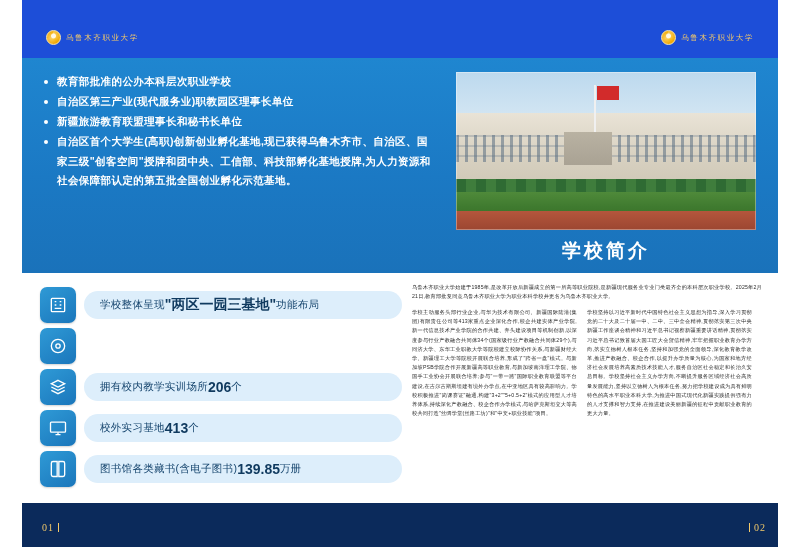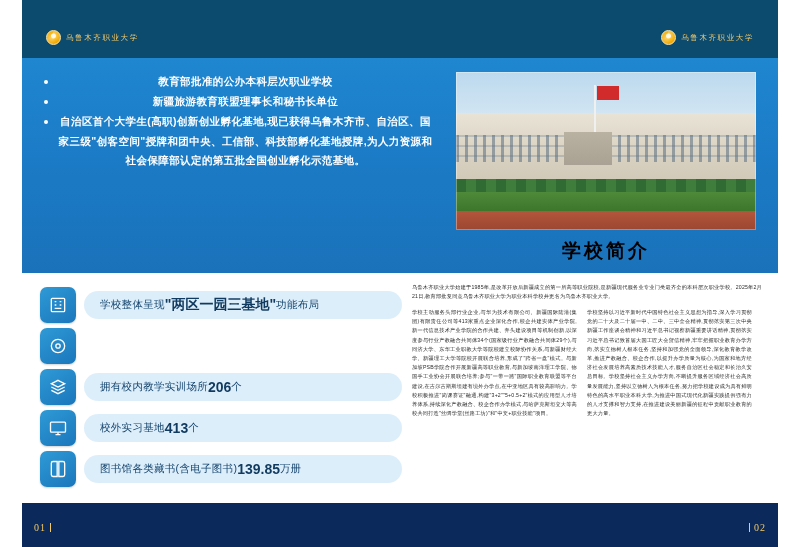--- a/index.html
+++ b/index.html
@@ -5,21 +5,21 @@
   html,body{margin:0;padding:0;}
   body{
     width:800px;height:547px;
     background:#ffffff;
     font-family:"Liberation Sans","DejaVu Sans",sans-serif;
     overflow:hidden;
   }
   .page{position:relative;width:800px;height:547px;background:#fff;}
 
   
-  .topband{position:absolute;left:0;top:0;width:800px;height:58px;background:#0c4a6e;}
+  .topband{position:absolute;left:0;top:0;width:800px;height:58px;background:#1d4ed8;}
   .topband .gutter-l{position:absolute;left:0;top:0;width:22px;height:58px;background:#ffffff;}
   .topband .gutter-r{position:absolute;right:0;top:0;width:22px;height:58px;background:#ffffff;}
   .logo{position:absolute;top:30px;display:flex;align-items:center;gap:5px;}
   .logo.left{left:46px;}
   .logo.right{right:46px;}
   .logo .seal{
     width:15px;height:15px;border-radius:50%;
     background:radial-gradient(circle at 50% 45%, #ffd24d 0%, #f2a900 60%, #e08c00 100%);
     border:1px solid #ffe9a8;box-sizing:border-box;
   }
@@ -32,21 +32,20 @@
     font-family:"Liberation Serif","DejaVu Serif",serif;}
 
   
   .hero{position:absolute;left:22px;top:58px;width:756px;height:215px;background:#1b79c4;}
   .hero-grad{position:absolute;inset:0;background:linear-gradient(180deg,#1f86d0 0%,#1b79c4 55%,#1a72ba 100%);}
   .bullets{position:absolute;left:22px;top:14px;width:390px;}
   .bullets li{
     list-style:none;color:#ffffff;font-size:10.5px;line-height:19.5px;
     position:relative;padding-left:13px;margin:0 0 0.5px 0;letter-spacing:.4px;
     font-weight:bold;
-    text-align:center;
   }
   .bullets li:before{
     content:"";position:absolute;left:0;top:8px;width:4px;height:4px;border-radius:50%;
     background:#ffffff;
   }
   .bullets ul{margin:0;padding:0;}
   .bullets li.multi{padding-left:13px;}
 
   
   .photo{position:absolute;right:22px;top:14px;width:300px;height:158px;overflow:hidden;background:#7fb5dc;}
@@ -62,21 +61,21 @@
     background:repeating-linear-gradient(90deg,#2f6b33 0 10px,#3f7d3c 10px 20px);}
   .field{position:absolute;left:0;top:76%;width:100%;height:24%;
     background:linear-gradient(180deg,#4f8a3a 0%,#3f7a2f 40%,#35691f 100%);}
   .track{position:absolute;left:0;top:88%;width:100%;height:12%;
     background:linear-gradient(180deg,#b4563c 0%,#9c4631 100%);}
   .pole{position:absolute;left:46%;top:8%;width:2px;height:30%;background:#f0f0f0;}
   .flag{position:absolute;left:47%;top:9%;width:22px;height:14px;background:#d22b2b;}
   .photo-edge{position:absolute;inset:0;border:1px solid rgba(255,255,255,.35);box-sizing:border-box;}
 
   .hero-title{position:absolute;right:22px;top:180px;width:300px;text-align:center;
-    color:#000000;font-size:19px;font-weight:bold;letter-spacing:3px;
+    color:#ffffff;font-size:19px;font-weight:bold;letter-spacing:3px;
     font-family:"Liberation Serif","DejaVu Serif",serif;}
 
   
   .lower{position:absolute;left:22px;top:273px;width:756px;height:230px;}
 
   
   .facts{position:absolute;left:18px;top:14px;width:352px;}
   .fact{position:relative;height:36px;margin-bottom:5px;}
   .fact .ico{
     position:absolute;left:0;top:0;width:36px;height:36px;border-radius:7px;
@@ -101,21 +100,21 @@
   }
   .cols{display:flex;gap:10px;}
   .col{width:165px;font-size:5.2px;line-height:9.2px;color:#2b2b2b;text-align:justify;letter-spacing:.2px;}
 
   
   .botband{position:absolute;left:0;bottom:0;width:800px;height:44px;background:#0b2a5b;}
   .botband .gutter-l{position:absolute;left:0;top:0;width:22px;height:44px;background:#fff;}
   .botband .gutter-r{position:absolute;right:0;top:0;width:22px;height:44px;background:#fff;}
   .pgno{position:absolute;bottom:14px;color:#f3c969;font-size:10px;letter-spacing:1px;
     font-family:"Liberation Serif","DejaVu Serif",serif;}
-  .pgno.left{left:34px;font-family:Liberation Serif, serif;}
+  .pgno.left{left:42px;font-family:Liberation Serif, serif;}
   .pgno.right{right:34px;}
   .pgno .bar{display:inline-block;width:1px;height:9px;background:#f3c969;vertical-align:-1px;margin:0 4px;}
 </style>
 </head>
 <body>
 
 <div class="page">
 
   <div class="topband">
     <div class="gutter-l"></div>
@@ -135,20 +134,21 @@
       <span class="ltext">乌鲁木齐职业大学</span>
     </div>
   </div>
 
   <div class="hero">
     <div class="hero-grad"></div>
 
     <div class="bullets">
       <ul>
         <li>教育部批准的公办本科层次职业学校</li>
+        <li>自治区第三产业(现代服务业)职教园区理事长单位</li>
         <li>新疆旅游教育联盟理事长和秘书长单位</li>
         <li class="multi">自治区首个大学生(高职)创新创业孵化基地,现已获得乌鲁木齐市、自治区、国家三级"创客空间"授牌和团中央、工信部、科技部孵化基地授牌,为人力资源和社会保障部认定的第五批全国创业孵化示范基地。</li>
       </ul>
     </div>
 
     <div class="photo">
       <div class="sky"></div>
       <div class="bldg">
         <div class="bldg-win"></div>
         <div class="bldg-dark"></div>

